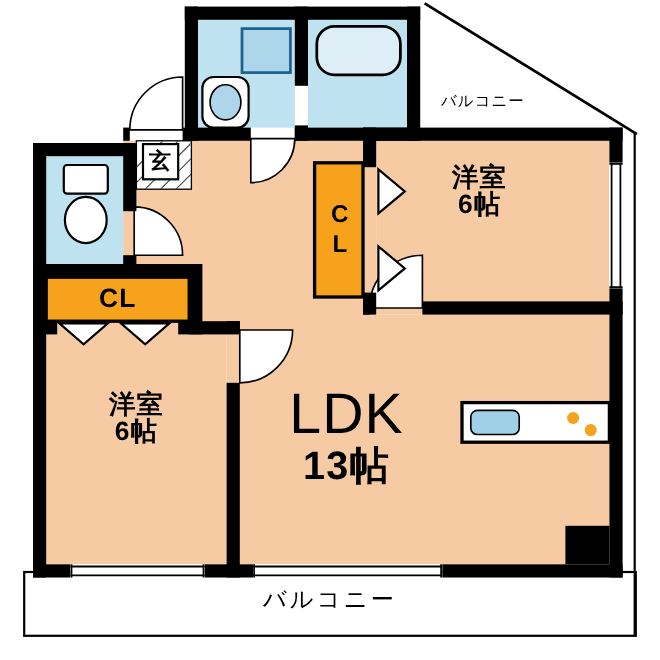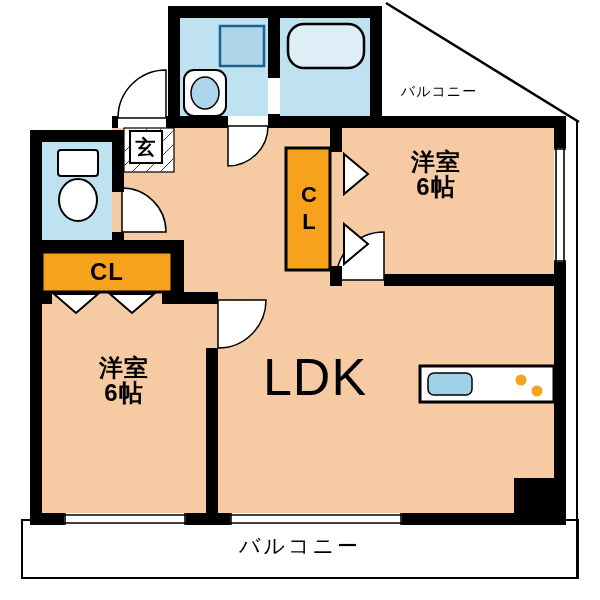--- a/index.html
+++ b/index.html
@@ -174,20 +174,21 @@
     <div class="room-area">6帖</div>
   </div>
 
   <div class="label" style="left:64px;top:356px;width:120px;">
     <div class="room-name">洋室</div>
     <div class="room-area">6帖</div>
   </div>
 
   <div class="label" style="left:240px;top:350px;width:150px;">
     <div class="ldk-name">LDK</div>
+    <div class="ldk-area">13帖</div>
   </div>
 
   <div class="label cl-h" style="left:42px;top:252px;width:130px;height:40px;">CL</div>
 
   <div class="label cl-v" style="left:286px;top:148px;width:44px;height:122px;">CL</div>
 
   <div class="label genkan" style="left:130px;top:131px;width:32px;height:32px;">玄</div>
 
   <div class="label balcony-top" style="left:384px;top:84px;width:110px;">バルコニー</div>
 

